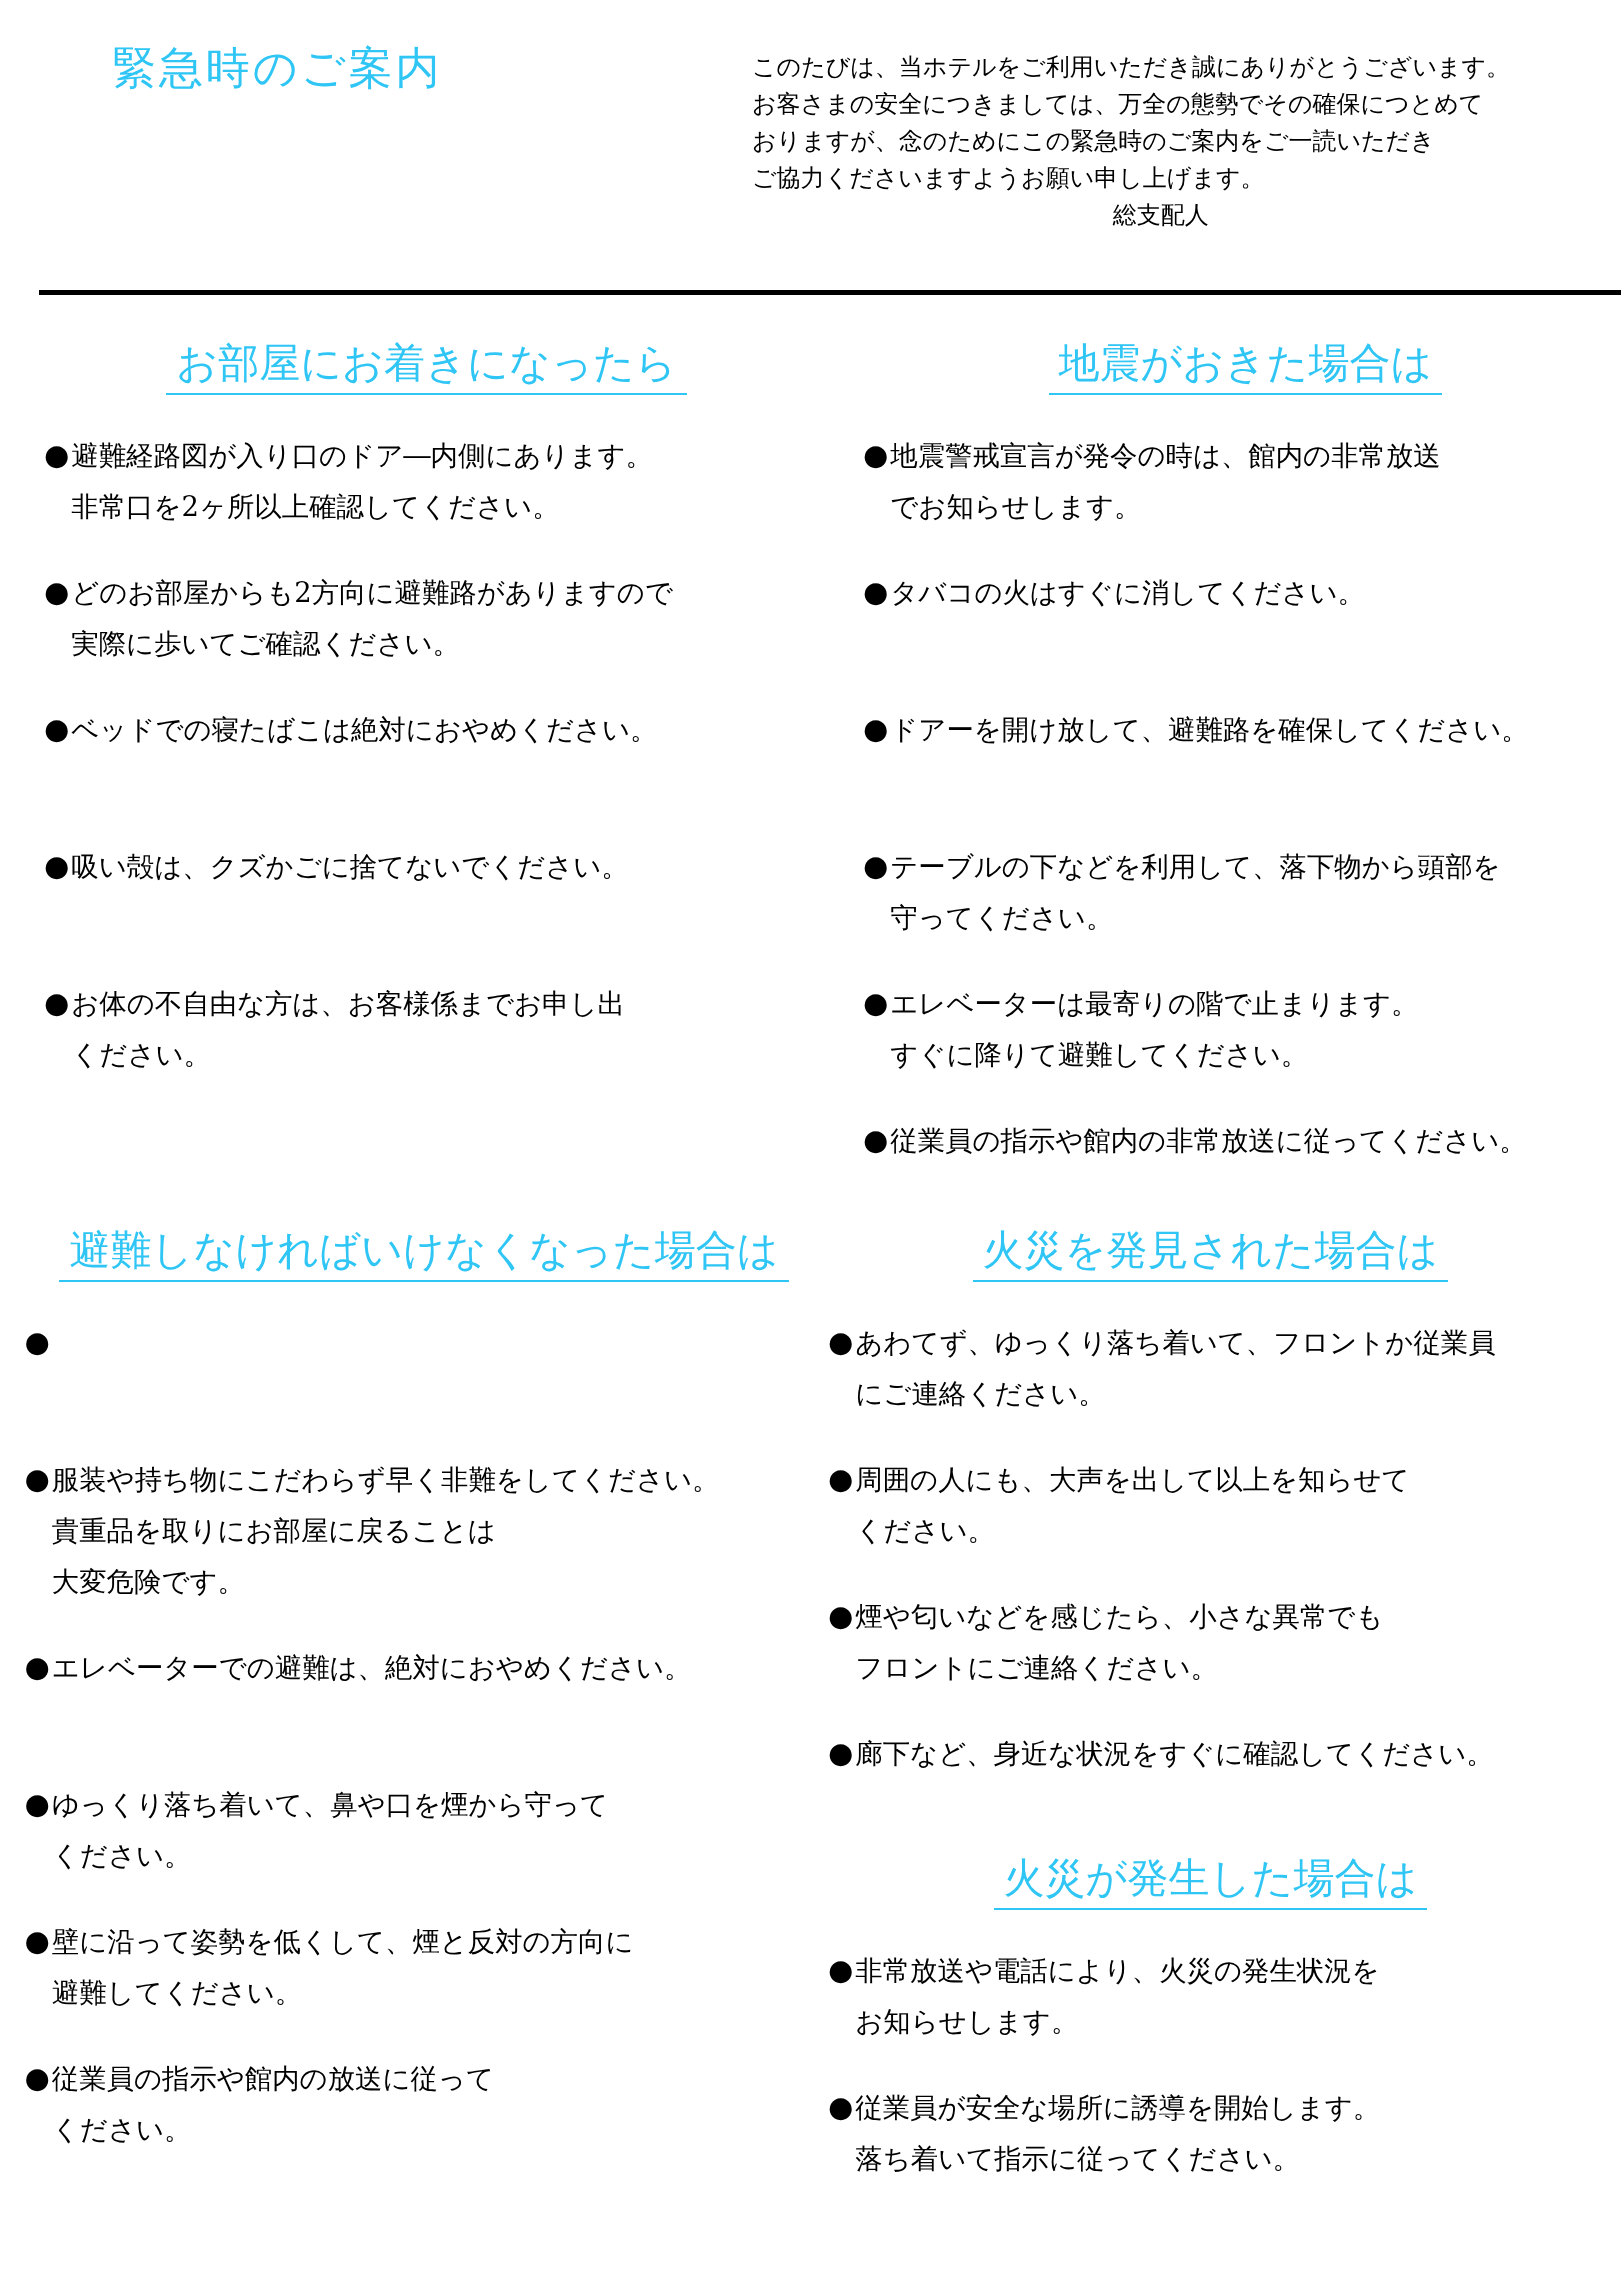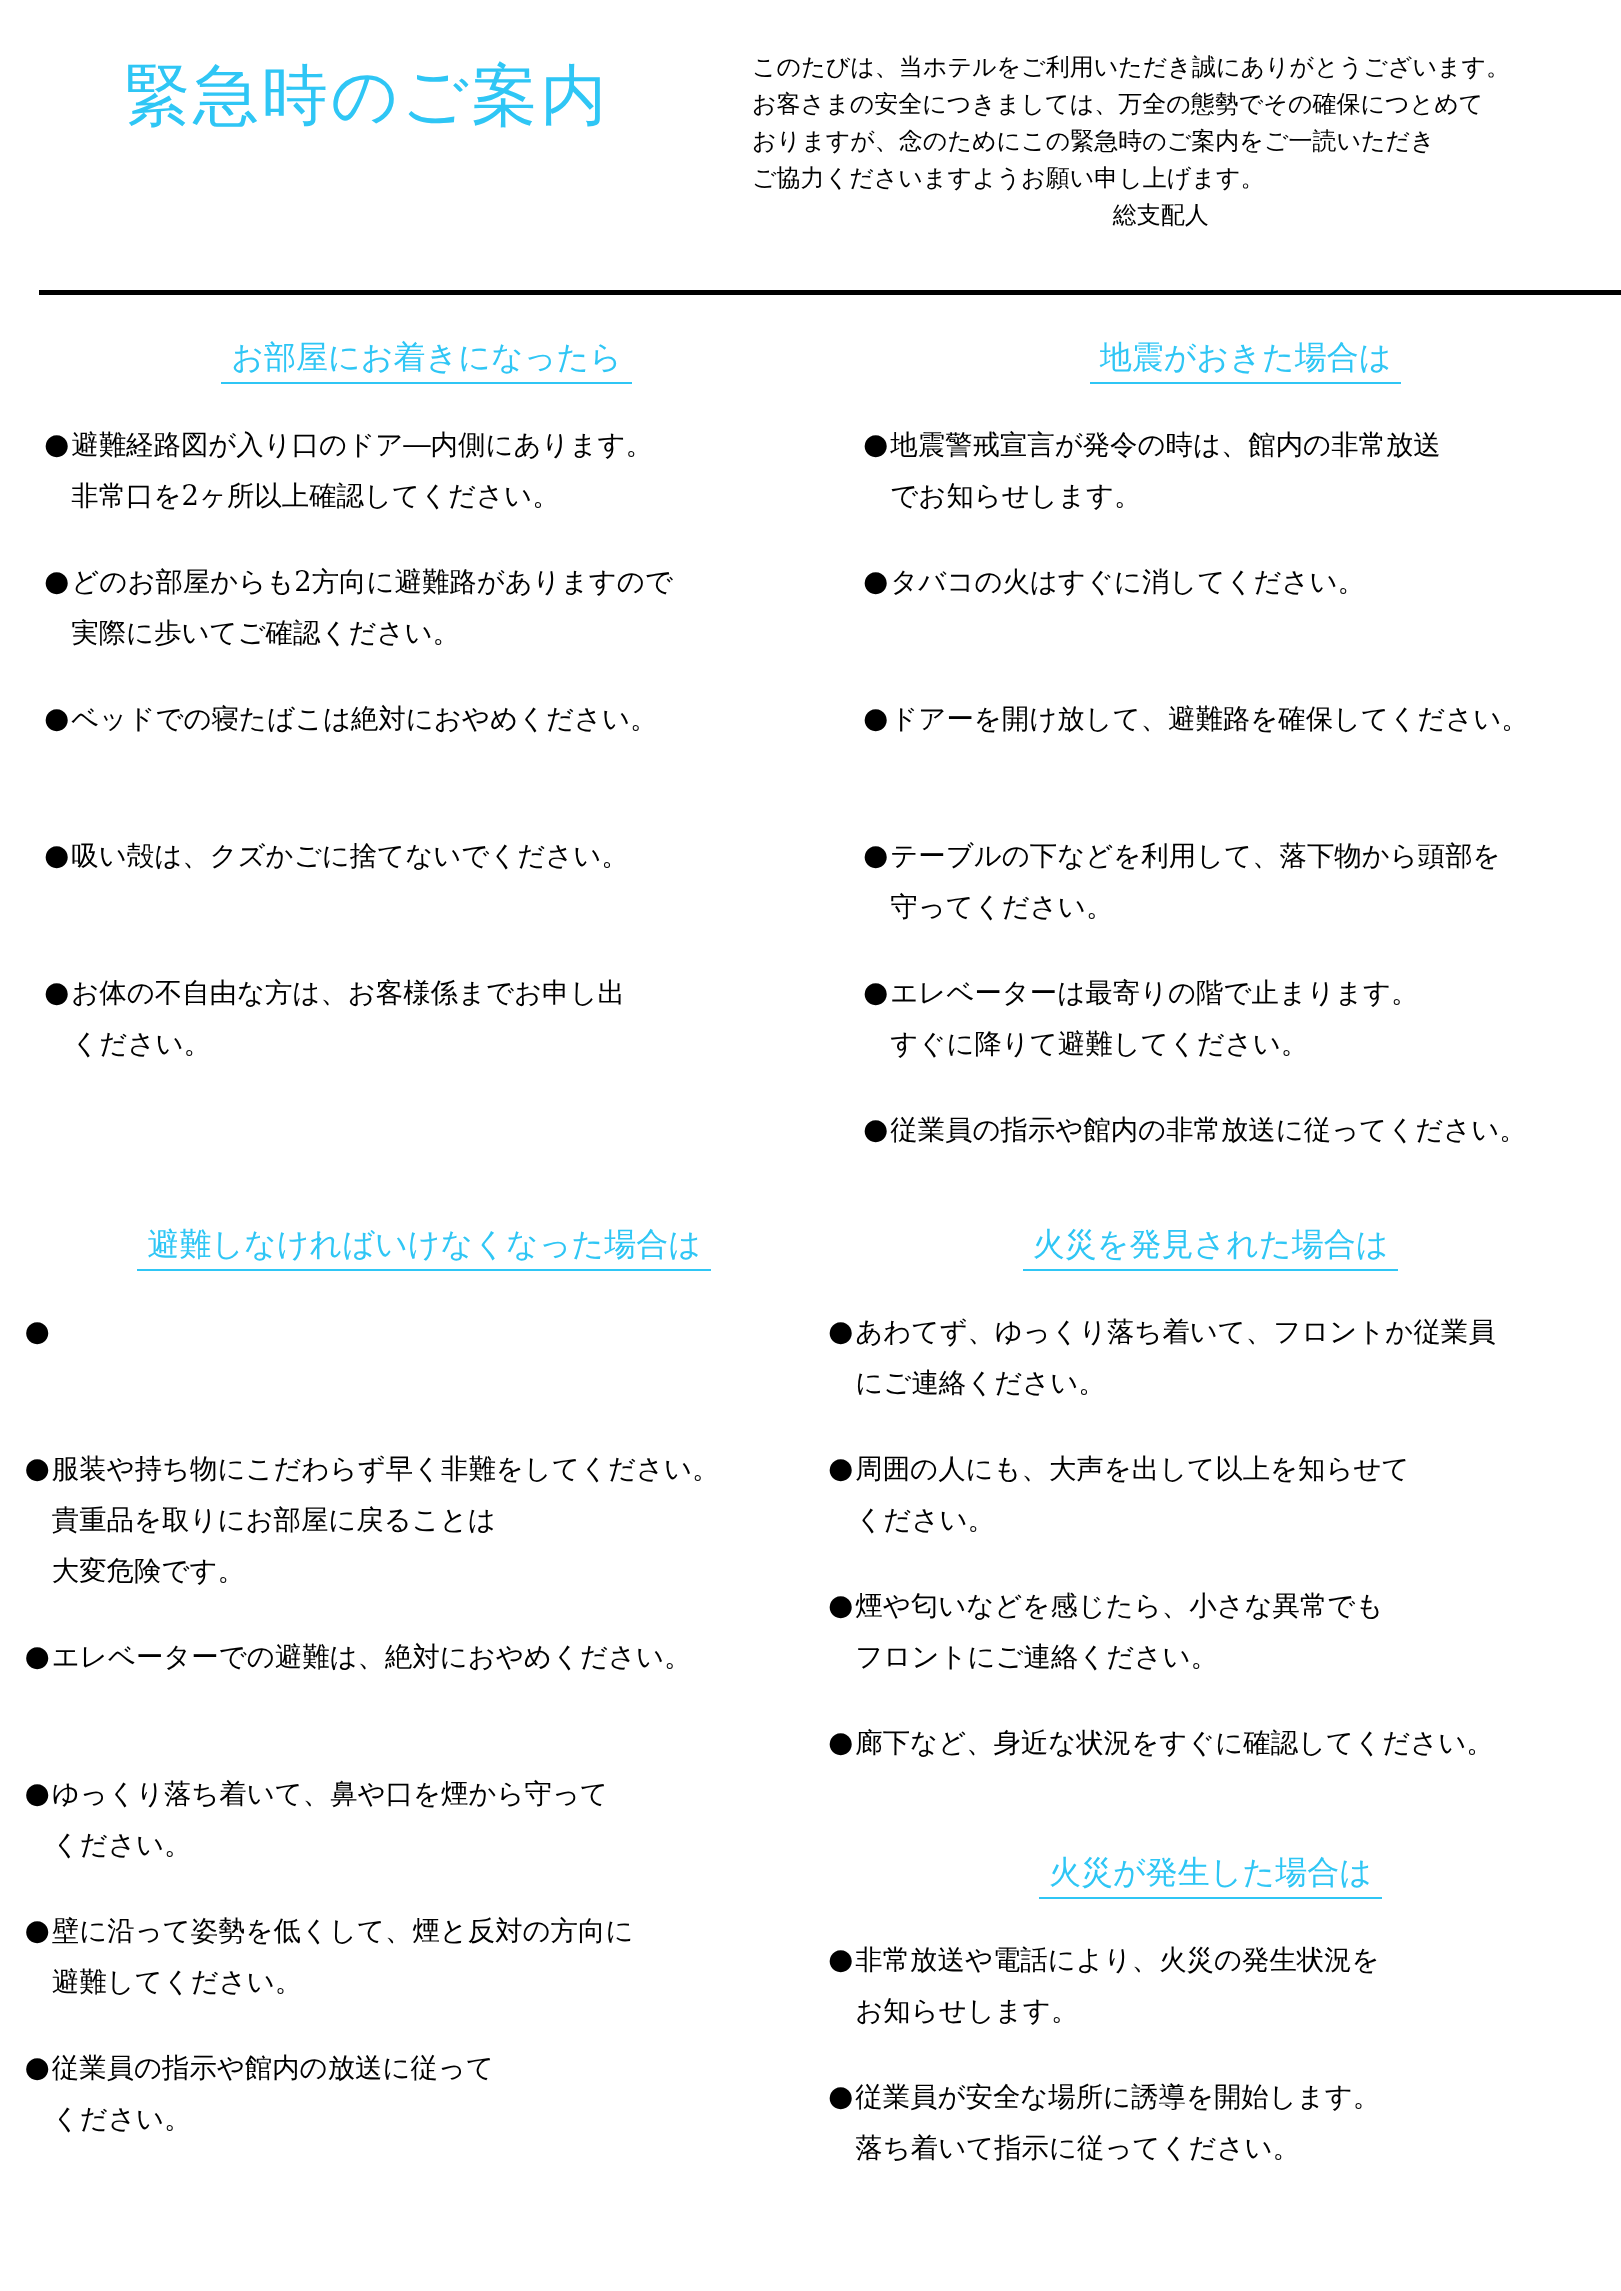--- a/index.html
+++ b/index.html
@@ -2,34 +2,34 @@
 <html lang="ja" style="--accent: #2fc6f5; --ink: #000000;"><head>
 <meta charset="utf-8">
 <style>
   :root { --accent:#2fc6f5; --ink:#000000; }
   html,body{margin:0;padding:0;background:#ffffff;}
   .page{
     position:relative;width:1621px;height:2292px;background:#fff;color:var(--ink);
     font-family:"DejaVu Serif","Liberation Serif",serif;overflow:hidden;
   }
   .title{
-    position:absolute;left:108px;top:35px;margin:16px;
-    font-size:66px;font-weight:500;letter-spacing:2.9px;color:var(--accent);white-space:nowrap;
+    position:absolute;left:108px;top:35px;margin:4px;
+    font-size:44px;font-weight:500;letter-spacing:2.9px;color:var(--accent);white-space:nowrap;
   }
   .intro{position:absolute;left:752px;top:49px;width:835px;font-size:24px;line-height:1.54;}
   .intro .intro-line{white-space:nowrap;}
   .intro .signature{text-align:center;padding-right:17.6px;}
   .divider{position:absolute;left:39px;top:290px;width:1582px;height:4.9px;background:var(--ink);}
   .section{position:absolute;}
   .sec-arrival        {left:44px; top:328px; width:765px;}
   .sec-earthquake     {left:863px;top:328px; width:765px;}
   .sec-evacuation     {left:24.5px; top:1215px;width:799px;}
   .sec-fire-discovered{left:828px;top:1215px;width:765px;}
   .sec-fire-occurred  {left:828px;top:1843px;width:765px;}
-  .section h2{margin:7.8px 0 39px;text-align:center;font-size:32px;font-weight:500;white-space:nowrap;}
+  .section h2{margin:7.8px 0 39px;text-align:center;font-size:41px;font-weight:500;white-space:nowrap;}
   .section h2 .hd{color:var(--accent);border-bottom:2.9px solid var(--accent);padding:0 9.8px 5.9px;}
   .bullet{
     display:flex;align-items:flex-start;
     min-height:102px;margin-bottom:35px;font-size:27.4px;
   }
   .bullet .marker{flex:0 0 auto;font-size:29px;line-height:51px;margin-right:2px;}
   .btext .line{line-height:51px;white-space:nowrap;}
 </style>
 </head>
 <body>

